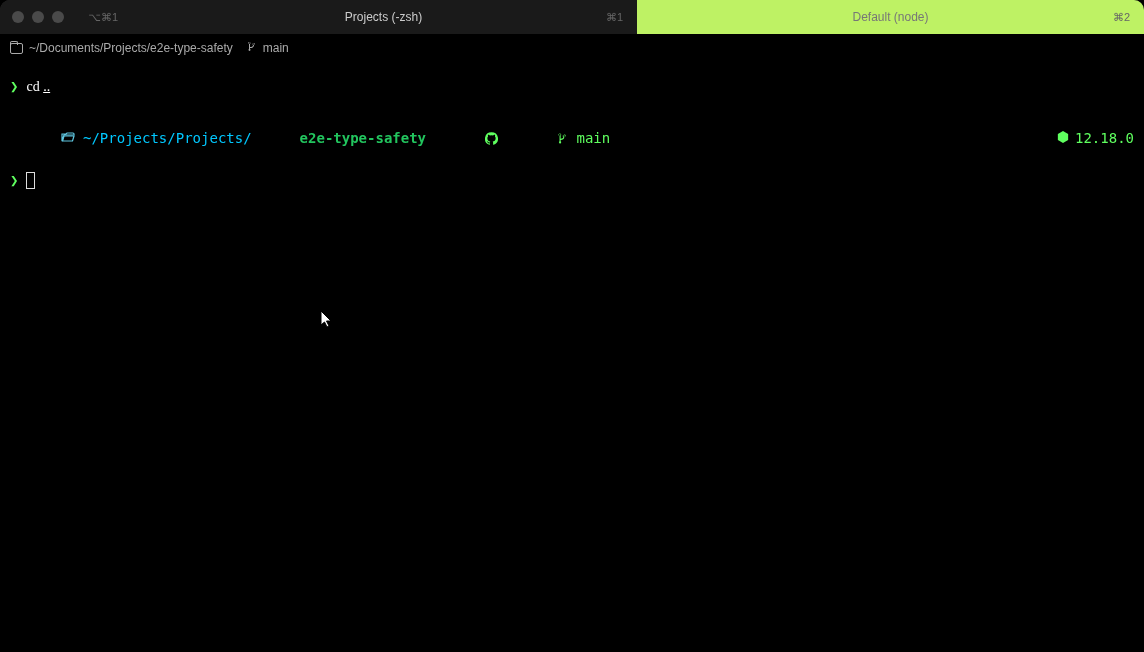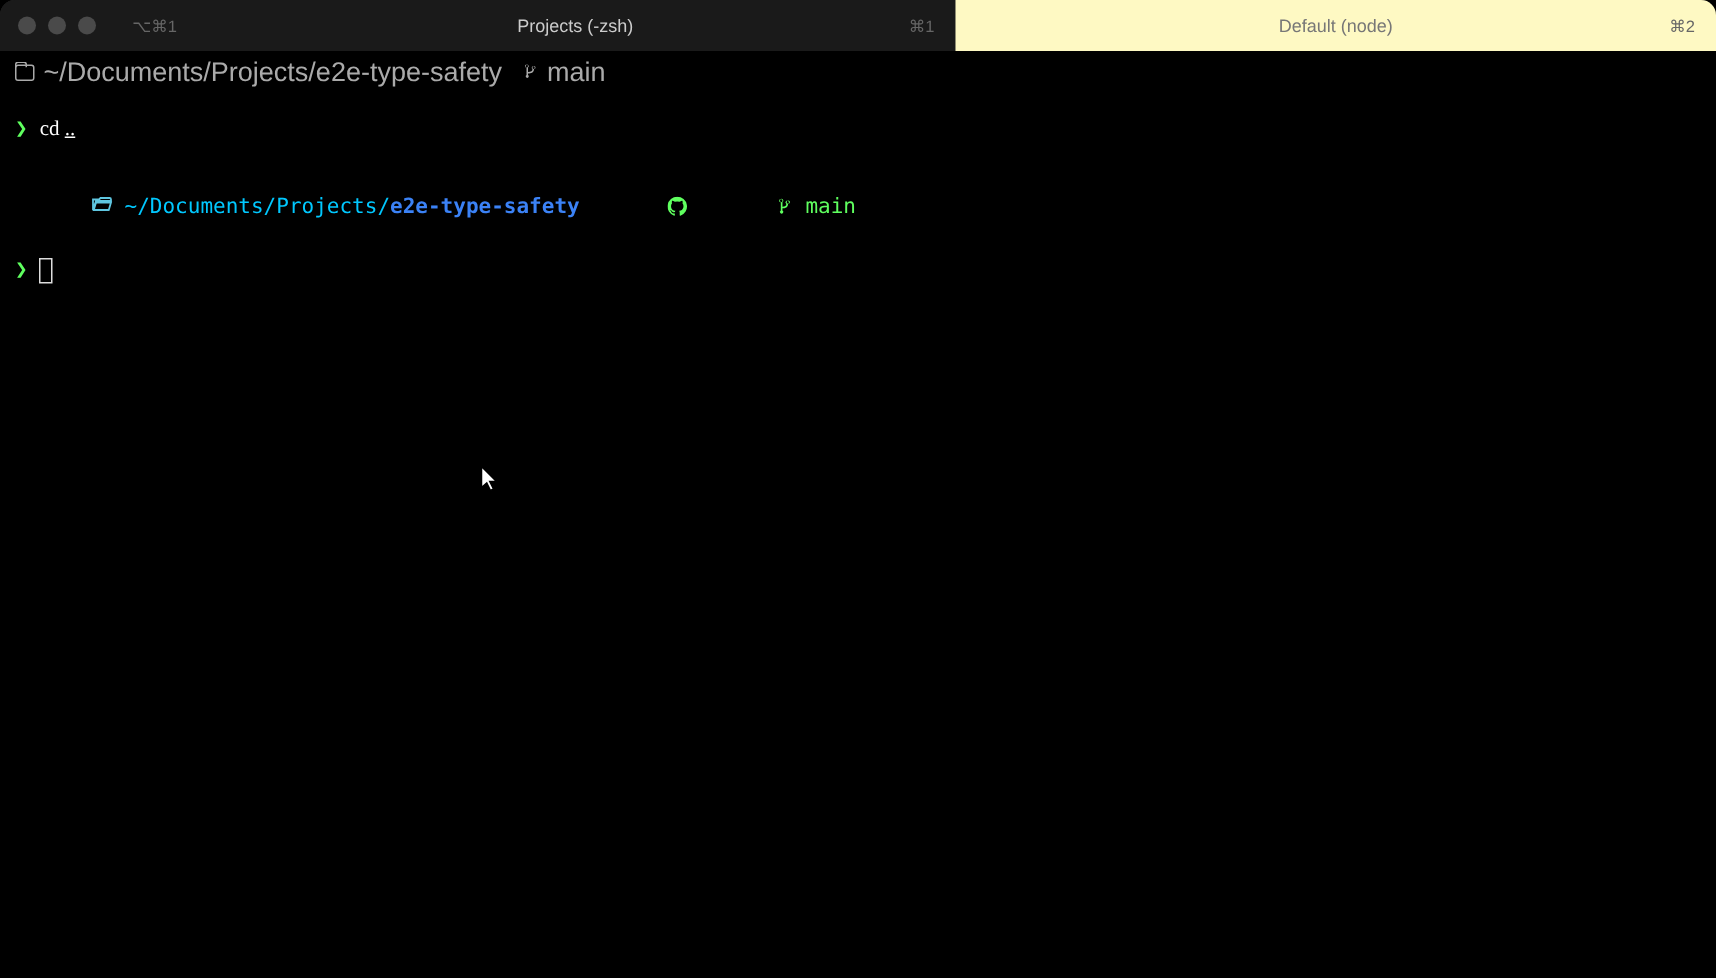--- a/index.html
+++ b/index.html
@@ -51,38 +51,38 @@
       color: #888;
       font-size: 12px;
       font-family: -apple-system, "Helvetica Neue", sans-serif;
       cursor: pointer;
     }
     .tab.active {
       background: #1a1a1a;
       color: #ccc;
     }
     .tab.inactive {
-      background: #fef9c3;
+      background: #bef264;
       color: #777;
     }
     .tab-shortcut {
       position: absolute;
       right: 14px;
       color: #666;
       font-size: 11px;
     }
     .pathbar {
       height: 28px;
       display: flex;
       align-items: center;
       padding: 0 10px;
       gap: 14px;
       background: #000;
       color: #aaa;
-      font-size: 18px;
+      font-size: 12px;
       font-family: -apple-system, sans-serif;
     }
     .path-seg {
       display: flex;
       align-items: center;
       gap: 6px;
     }
     .folder-icon {
       width: 13px;
       height: 11px;
@@ -119,21 +119,21 @@
     .cmd { color: #fff; margin-left: 8px; font-family: Liberation Serif, serif; }
     .underline { text-decoration: underline; }
     .status-line {
       margin-top: 10px;
       display: flex;
       align-items: center;
       white-space: pre;
     }
     .dir-icon { color: #5fc6e0; }
     .dir-path { color: #00c8ff; }
-    .dir-name { color: #3b82f6; font-weight: bold; }
+    .dir-name { color: #22c55e; font-weight: bold; margin-left: 48px; }
     .gh-icon {
       display: inline-block;
       width: 13px; height: 13px;
       vertical-align: -2px;
       fill: #5fff5f;
     }
     .branch-icon-svg {
       display: inline-block;
       width: 11px; height: 13px;
       vertical-align: -2px;
@@ -213,36 +213,44 @@
   </div>
 
   <div class="status-line">
     <span class="dir-icon">
       <svg width="14" height="12" viewBox="0 0 14 12">
           <path d="M1 3h4l1-1h6a1 1 0 0 1 1 1v1H3l-2 6V3z" fill="none" stroke="#5fc6e0" stroke-width="1.2"></path>
           <path d="M3 5h10l-1.5 5H1.5L3 5z" fill="none" stroke="#5fc6e0" stroke-width="1.2"></path>
         </svg>
     </span>
     <span> </span>
-    <span class="dir-path">~/Documents/Projects/</span><span class="dir-name">e2e-type-safety</span>
+    <span class="dir-path">~/Projects/Projects/</span><span class="dir-name">e2e-type-safety</span>
     <span> </span>
     <span>
       <svg class="gh-icon" viewBox="0 0 16 16">
           <path d="M8 .2a8 8 0 0 0-2.53 15.59c.4.07.55-.17.55-.38v-1.5c-2.23.48-2.7-.95-2.7-.95-.36-.93-.89-1.17-.89-1.17-.73-.5.05-.49.05-.49.8.06 1.23.83 1.23.83.72 1.23 1.88.87 2.34.67.07-.52.28-.87.5-1.07-1.78-.2-3.64-.89-3.64-3.95 0-.87.31-1.59.82-2.15-.08-.2-.36-1.02.08-2.12 0 0 .67-.21 2.2.82a7.6 7.6 0 0 1 4 0c1.53-1.04 2.2-.82 2.2-.82.44 1.1.16 1.92.08 2.12.51.56.82 1.27.82 2.15 0 3.07-1.87 3.75-3.65 3.95.29.25.54.73.54 1.48v2.19c0 .21.15.46.55.38A8 8 0 0 0 8 .2z"></path>
         </svg>
     </span>
     <span> </span>
     <span>
       <svg class="branch-icon-svg" viewBox="0 0 10 14">
           <path d="M3 3a1.2 1.2 0 1 1-2.4 0A1.2 1.2 0 0 1 3 3zm5.4 1a1.2 1.2 0 1 1-2.4 0 1.2 1.2 0 0 1 2.4 0zM1.8 4v6a1.2 1.2 0 1 0 1.2 0V8.5c2.2 0 4-.7 4-3.3a1.2 1.2 0 1 0-1.2 0c0 1.7-1 2.1-2.8 2.1V4a1.2 1.2 0 1 0-1.2 0z" fill="#5fff5f"></path>
         </svg>
     </span>
     <span> </span>
     <span class="branch-name">main</span>
 
+    <span class="right-info">
+      <span>
+        <svg class="node-icon" viewBox="0 0 12 14">
+            <path d="M6 0 0 3.5v7L6 14l6-3.5v-7L6 0z"></path>
+          </svg>
+      </span>
+      <span>12.18.0</span>
+    </span>
   </div>
 
   <div class="cursor-line">
     <span class="prompt-chevron">❯</span>
     <span class="block-cursor"></span>
   </div>
 </div>
 
 <svg class="mouse-cursor" width="14" height="20" viewBox="0 0 14 20">
   <path d="M1 1l0 14 3.5-3 2.5 5 2-1-2.5-5 4.5 0z" fill="#fff" stroke="#000" stroke-width="1"></path>

